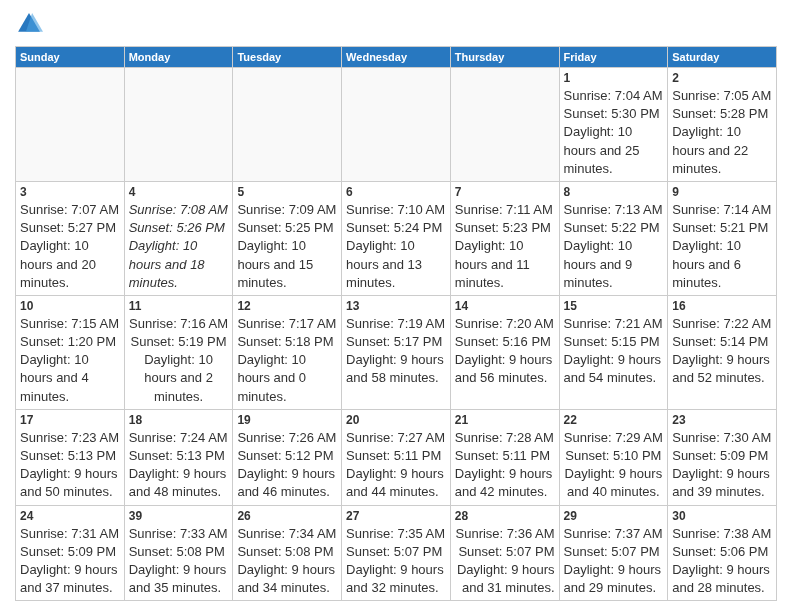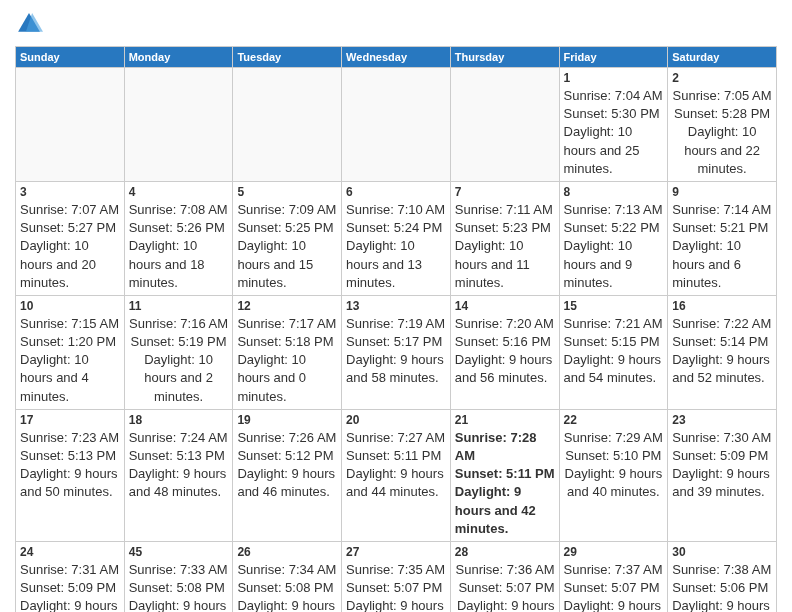--- a/index.html
+++ b/index.html
@@ -128,35 +128,35 @@
           <td class="empty"></td>
           <td class="empty"></td>
           <td>
             <span class="day-number">1</span>
             <div class="day-info" style="white-space: pre-line;">Sunrise: 7:04 AM
 Sunset: 5:30 PM
 Daylight: 10 hours and 25 minutes.</div>
           </td>
           <td>
             <span class="day-number">2</span>
-            <div class="day-info" style="white-space: pre-line; text-align: center;">Sunrise: 7:05 AM
+            <div class="day-info" style="white-space: pre-line;">Sunrise: 7:05 AM
 Sunset: 5:28 PM
 Daylight: 10 hours and 22 minutes.</div>
           </td>
         </tr>
         <tr>
           <td>
             <span class="day-number">3</span>
             <div class="day-info" style="white-space: pre-line;">Sunrise: 7:07 AM
 Sunset: 5:27 PM
 Daylight: 10 hours and 20 minutes.</div>
           </td>
           <td>
             <span class="day-number">4</span>
-            <div class="day-info" style="white-space: pre-line;">Sunrise: 7:08 AM
+            <div class="day-info" style="white-space: pre-line; font-style: italic;">Sunrise: 7:08 AM
 Sunset: 5:26 PM
 Daylight: 10 hours and 18 minutes.</div>
           </td>
           <td>
             <span class="day-number">5</span>
             <div class="day-info" style="white-space: pre-line;">Sunrise: 7:09 AM
 Sunset: 5:25 PM
 Daylight: 10 hours and 15 minutes.</div>
           </td>
           <td>
@@ -248,21 +248,21 @@
 Daylight: 9 hours and 46 minutes.</div>
           </td>
           <td>
             <span class="day-number">20</span>
             <div class="day-info" style="white-space: pre-line;">Sunrise: 7:27 AM
 Sunset: 5:11 PM
 Daylight: 9 hours and 44 minutes.</div>
           </td>
           <td>
             <span class="day-number">21</span>
-            <div class="day-info" style="white-space: pre-line; font-weight: bold;">Sunrise: 7:28 AM
+            <div class="day-info" style="white-space: pre-line;">Sunrise: 7:28 AM
 Sunset: 5:11 PM
 Daylight: 9 hours and 42 minutes.</div>
           </td>
           <td>
             <span class="day-number">22</span>
             <div class="day-info" style="white-space: pre-line; text-align: center;">Sunrise: 7:29 AM
 Sunset: 5:10 PM
 Daylight: 9 hours and 40 minutes.</div>
           </td>
           <td>
@@ -273,21 +273,21 @@
           </td>
         </tr>
         <tr>
           <td>
             <span class="day-number">24</span>
             <div class="day-info" style="white-space: pre-line;">Sunrise: 7:31 AM
 Sunset: 5:09 PM
 Daylight: 9 hours and 37 minutes.</div>
           </td>
           <td>
-            <span class="day-number">45</span>
+            <span class="day-number">39</span>
             <div class="day-info" style="white-space: pre-line;">Sunrise: 7:33 AM
 Sunset: 5:08 PM
 Daylight: 9 hours and 35 minutes.</div>
           </td>
           <td>
             <span class="day-number">26</span>
             <div class="day-info" style="white-space: pre-line;">Sunrise: 7:34 AM
 Sunset: 5:08 PM
 Daylight: 9 hours and 34 minutes.</div>
           </td>

